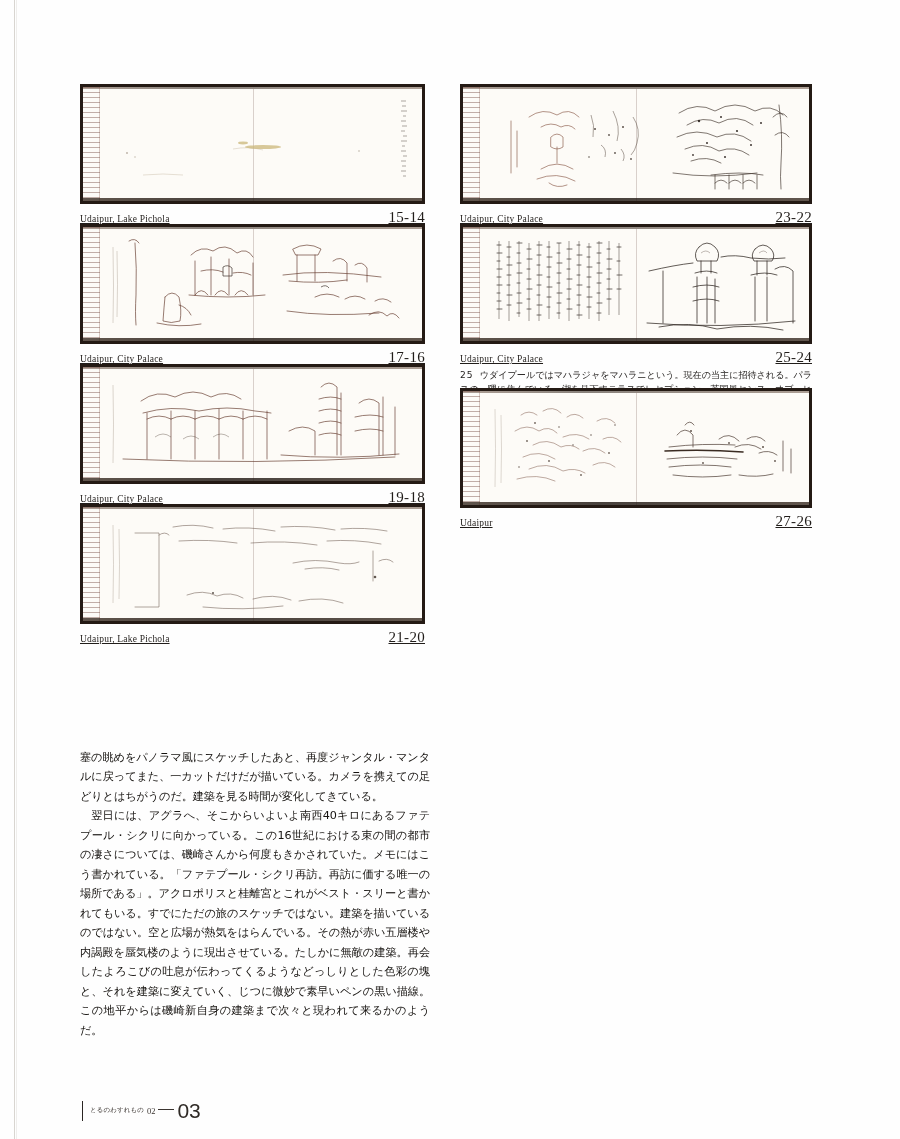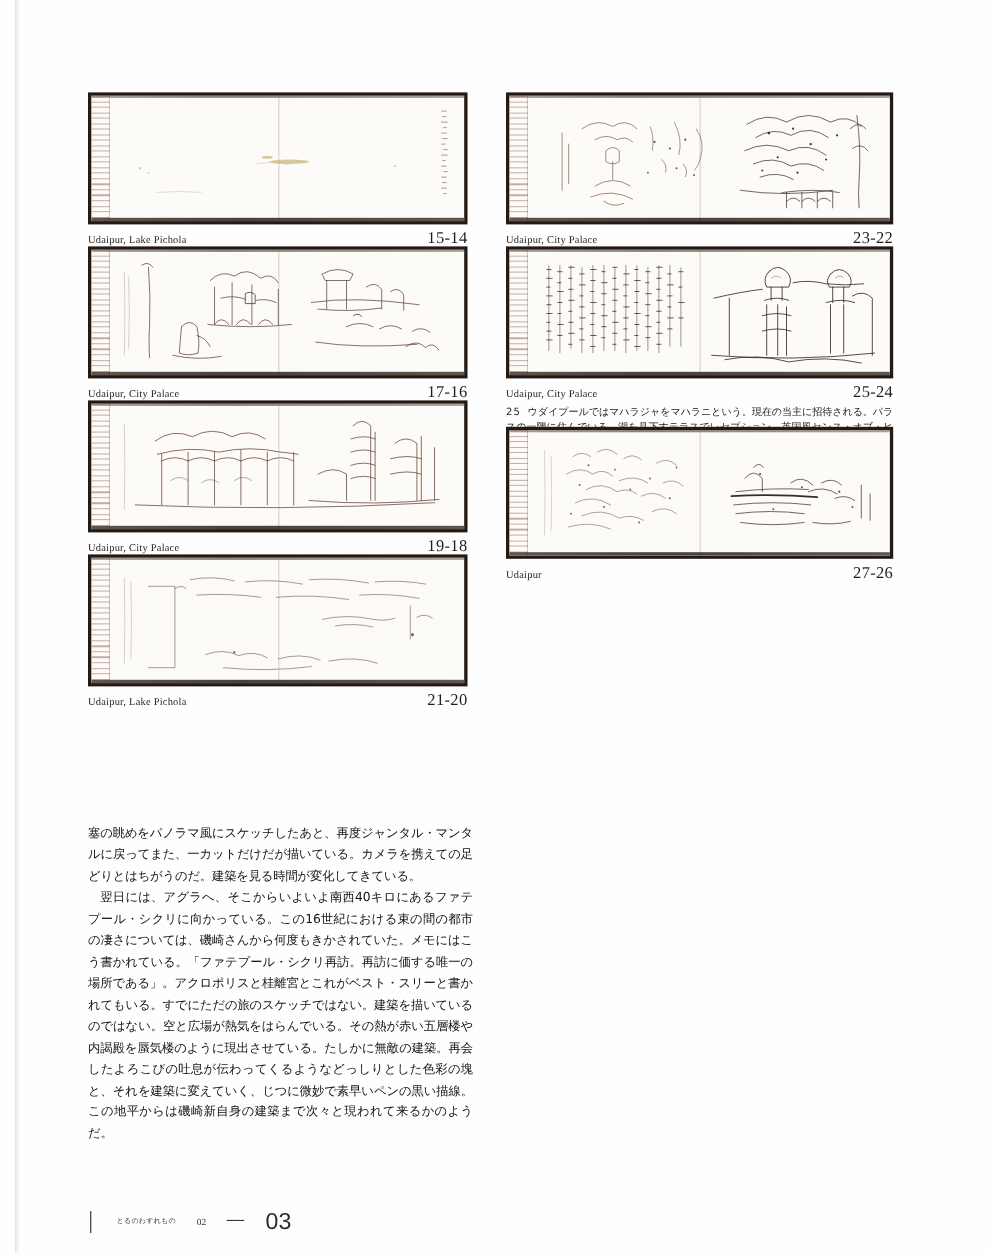--- a/index.html
+++ b/index.html
@@ -109,20 +109,21 @@
   
   .caption {
     display: flex;
     justify-content: space-between;
     align-items: baseline;
     font-family: "Liberation Serif", serif;
     font-size: 9.5px;
     color: #211d1a;
     letter-spacing: .2px;
     padding-top: 5px;
+    text-decoration: underline;
   }
   .caption .pages {
     font-size: 15px;
     letter-spacing: .3px;
   }
 
   
   .annotation {
     font-family: "DejaVu Sans", sans-serif;
     font-size: 9.1px;
@@ -159,21 +160,21 @@
   .bodycol p { margin: 0; }
   .bodycol p.indent { text-indent: 1em; }
 
   
   .footer {
     position: absolute;
     left: 82px;
     bottom: 18px;
     display: flex;
     align-items: center;
-    gap: 16px;
+    gap: 0px;
   }
   .footer .bar {
     width: 1px;
     height: 20px;
     background: #2a2522;
     margin-right: 7px;
   }
   .footer .label {
     font-family: "DejaVu Sans", sans-serif;
     font-size: 6.4px;

